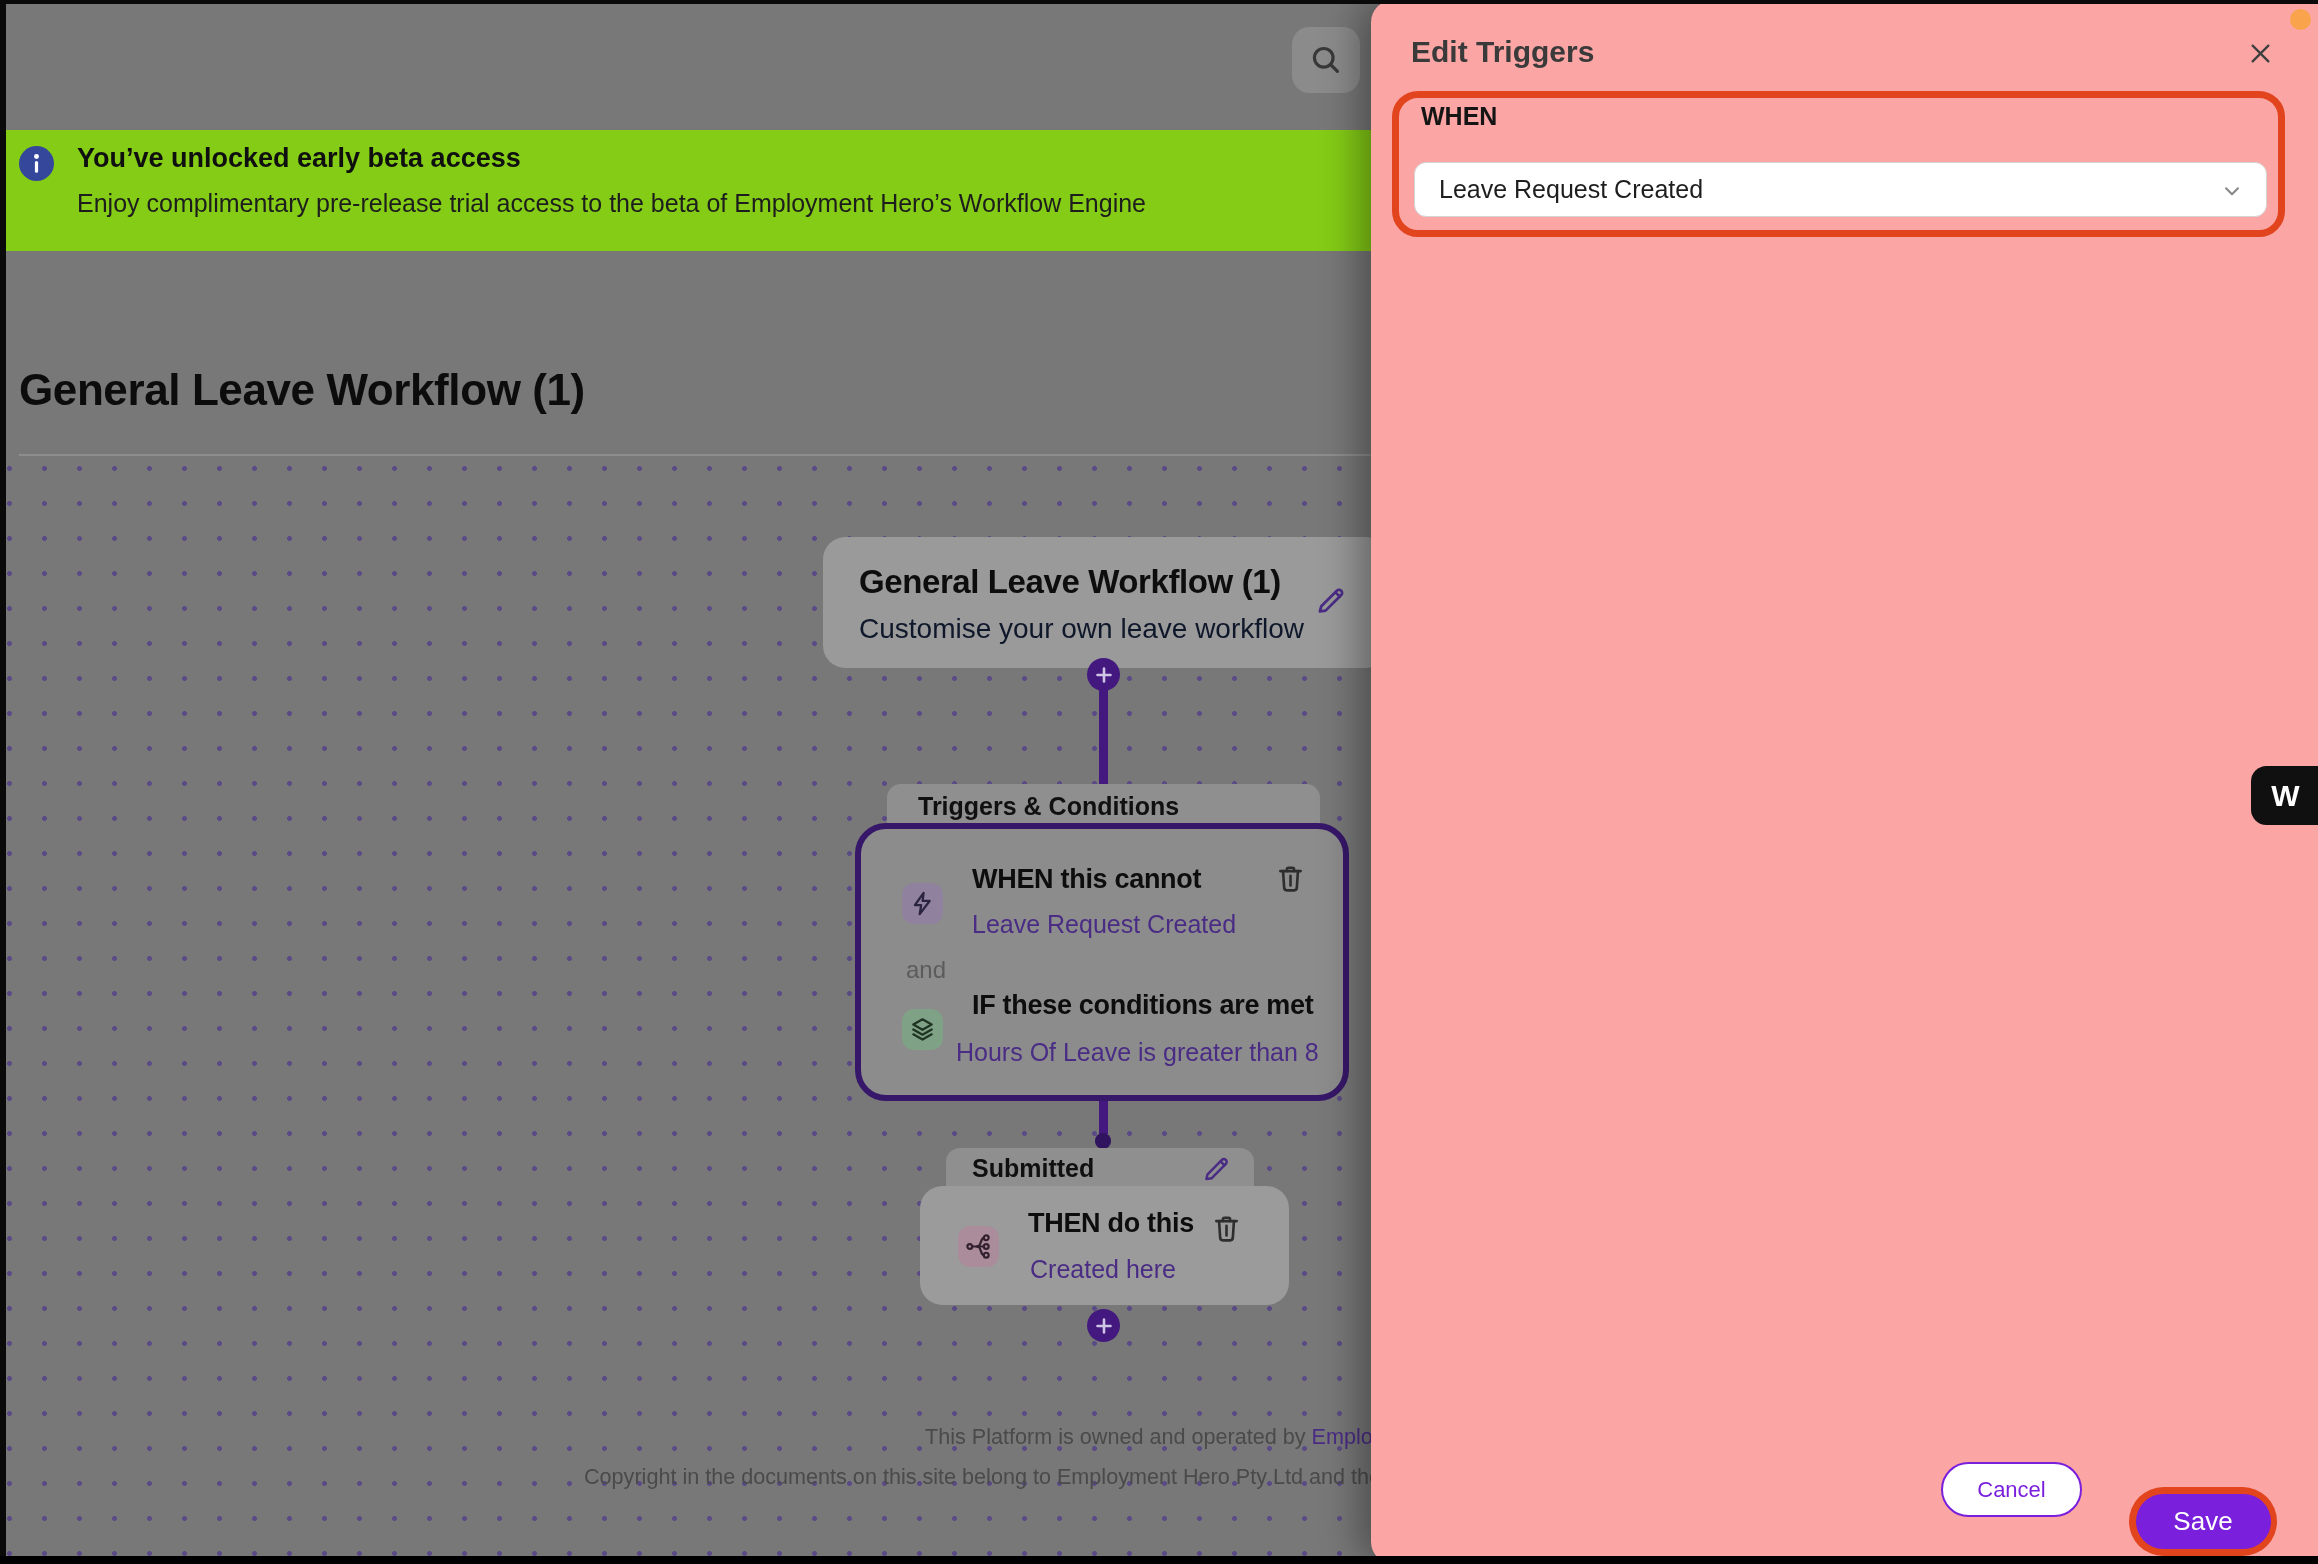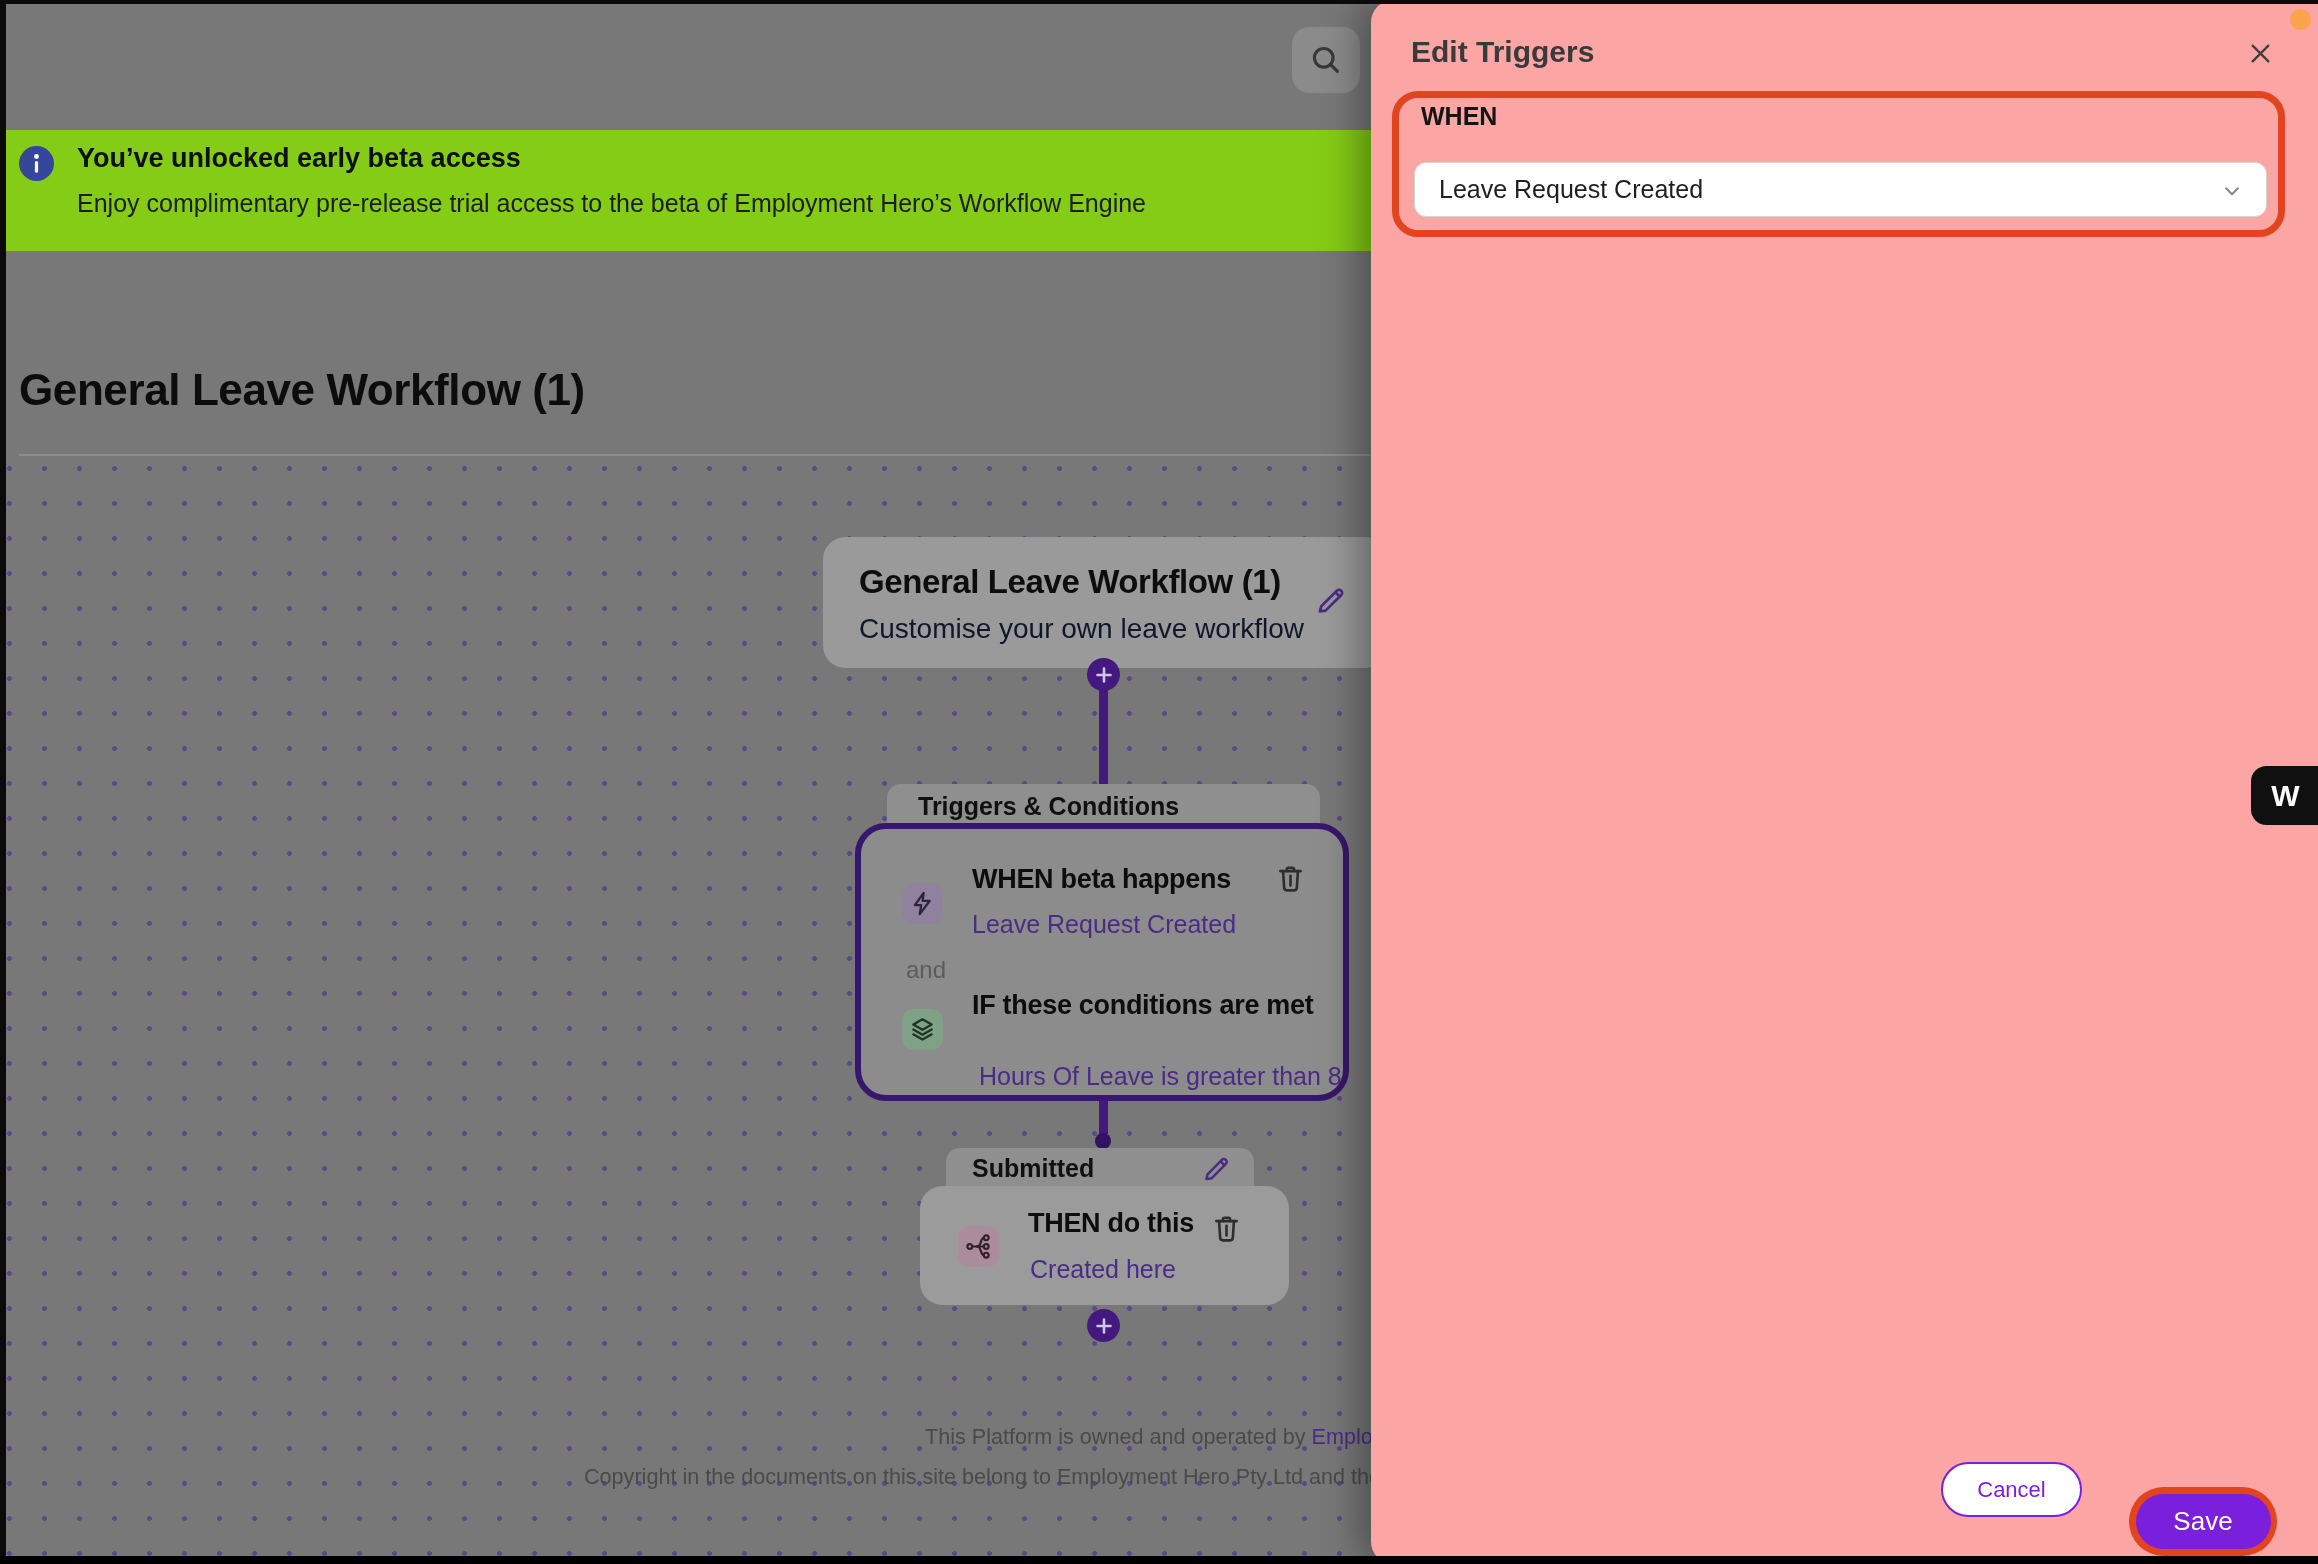--- a/index.html
+++ b/index.html
@@ -35,21 +35,21 @@
   .trigger-box{left:855px;top:823px;width:494px;height:278px;box-sizing:border-box;border:6px solid #371769;border-radius:31px;background:#8c8c8c;}
   .tile{width:41px;height:41px;border-radius:12px;display:flex;align-items:center;justify-content:center;}
   .tile-lightning{left:41px;top:54px;background:#90829f;}
   .tile-layers{left:41px;top:180px;background:#7fa287;}
   .node-h{font-size:27px;font-weight:700;color:#0d0d0d;letter-spacing:-0.3px;white-space:nowrap;}
   .node-link{font-size:25px;color:#4a2c85;white-space:nowrap;cursor:pointer;}
   .h-when{left:111px;top:35px;}
   .link-when{left:111px;top:81px;}
   .and-label{left:45px;top:127px;font-size:24px;color:#5c5c5c;}
   .h-if{left:111px;top:161px;}
-  .link-if{left:118px;top:209px;margin-top:24px;}
+  .link-if{left:95px;top:209px;}
   .trash{width:33px;height:33px;}
   .trash1{left:413px;top:33px;}
   .vline2{left:1099px;top:1101px;width:8.6px;height:33px;background:#44197f;}
   .vdot{left:1095px;top:1133px;width:15.5px;height:15.5px;border-radius:50%;background:#301460;}
   .tab2{left:946px;top:1148px;width:308px;height:38px;background:#8f8f8f;border-radius:14px 14px 0 0;}
   .tab2-label{left:26px;top:6px;font-size:25px;font-weight:700;color:#101010;}
   .tab2-pencil{left:254px;top:3.5px;width:33px;height:33px;}
   .then-card{left:920px;top:1186px;width:369px;height:119px;background:#9b9b9b;border-radius:22.4px;}
   .tile-branch{left:38px;top:40px;background:#ab8c9b;}
   .h-then{left:108px;top:22.4px;}
@@ -133,21 +133,21 @@
 
   <div class="abs tab1">
     <div class="abs tab1-label">Triggers &amp; Conditions</div>
   </div>
   <div class="abs trigger-box">
     <div class="abs tile tile-lightning">
       <svg width="29" height="29" viewBox="0 0 24 24" fill="none" stroke="#2b2440" stroke-width="1.9" stroke-linejoin="round">
         <path d="M12.9 3.2 L5.7 13.3 H10.9 L9.7 20.8 L17.9 9.9 H12.1 Z"></path>
       </svg>
     </div>
-    <div class="abs node-h h-when">WHEN beta happens</div>
+    <div class="abs node-h h-when">WHEN this cannot</div>
     <div class="abs trash trash1">
       <svg width="33" height="33" viewBox="0 0 24 24" fill="none" stroke="#2e2e2e" stroke-width="1.9" stroke-linecap="round" stroke-linejoin="round">
         <path d="M4.6 6.6 H19.4"></path>
           <path d="M9.4 6.6 V5.3 C9.4 4.6 9.9 4.2 10.6 4.2 H13.4 C14.1 4.2 14.6 4.6 14.6 5.3 V6.6"></path>
         <path d="M6.6 6.6 L7.4 18.9 C7.5 19.9 8.3 20.6 9.3 20.6 H14.7 C15.7 20.6 16.5 19.9 16.6 18.9 L17.4 6.6"></path>
         <path d="M12 10 V17"></path>
       </svg>
     </div>
     <div class="abs node-link link-when">Leave Request Created</div>
     <div class="abs and-label">and</div>

